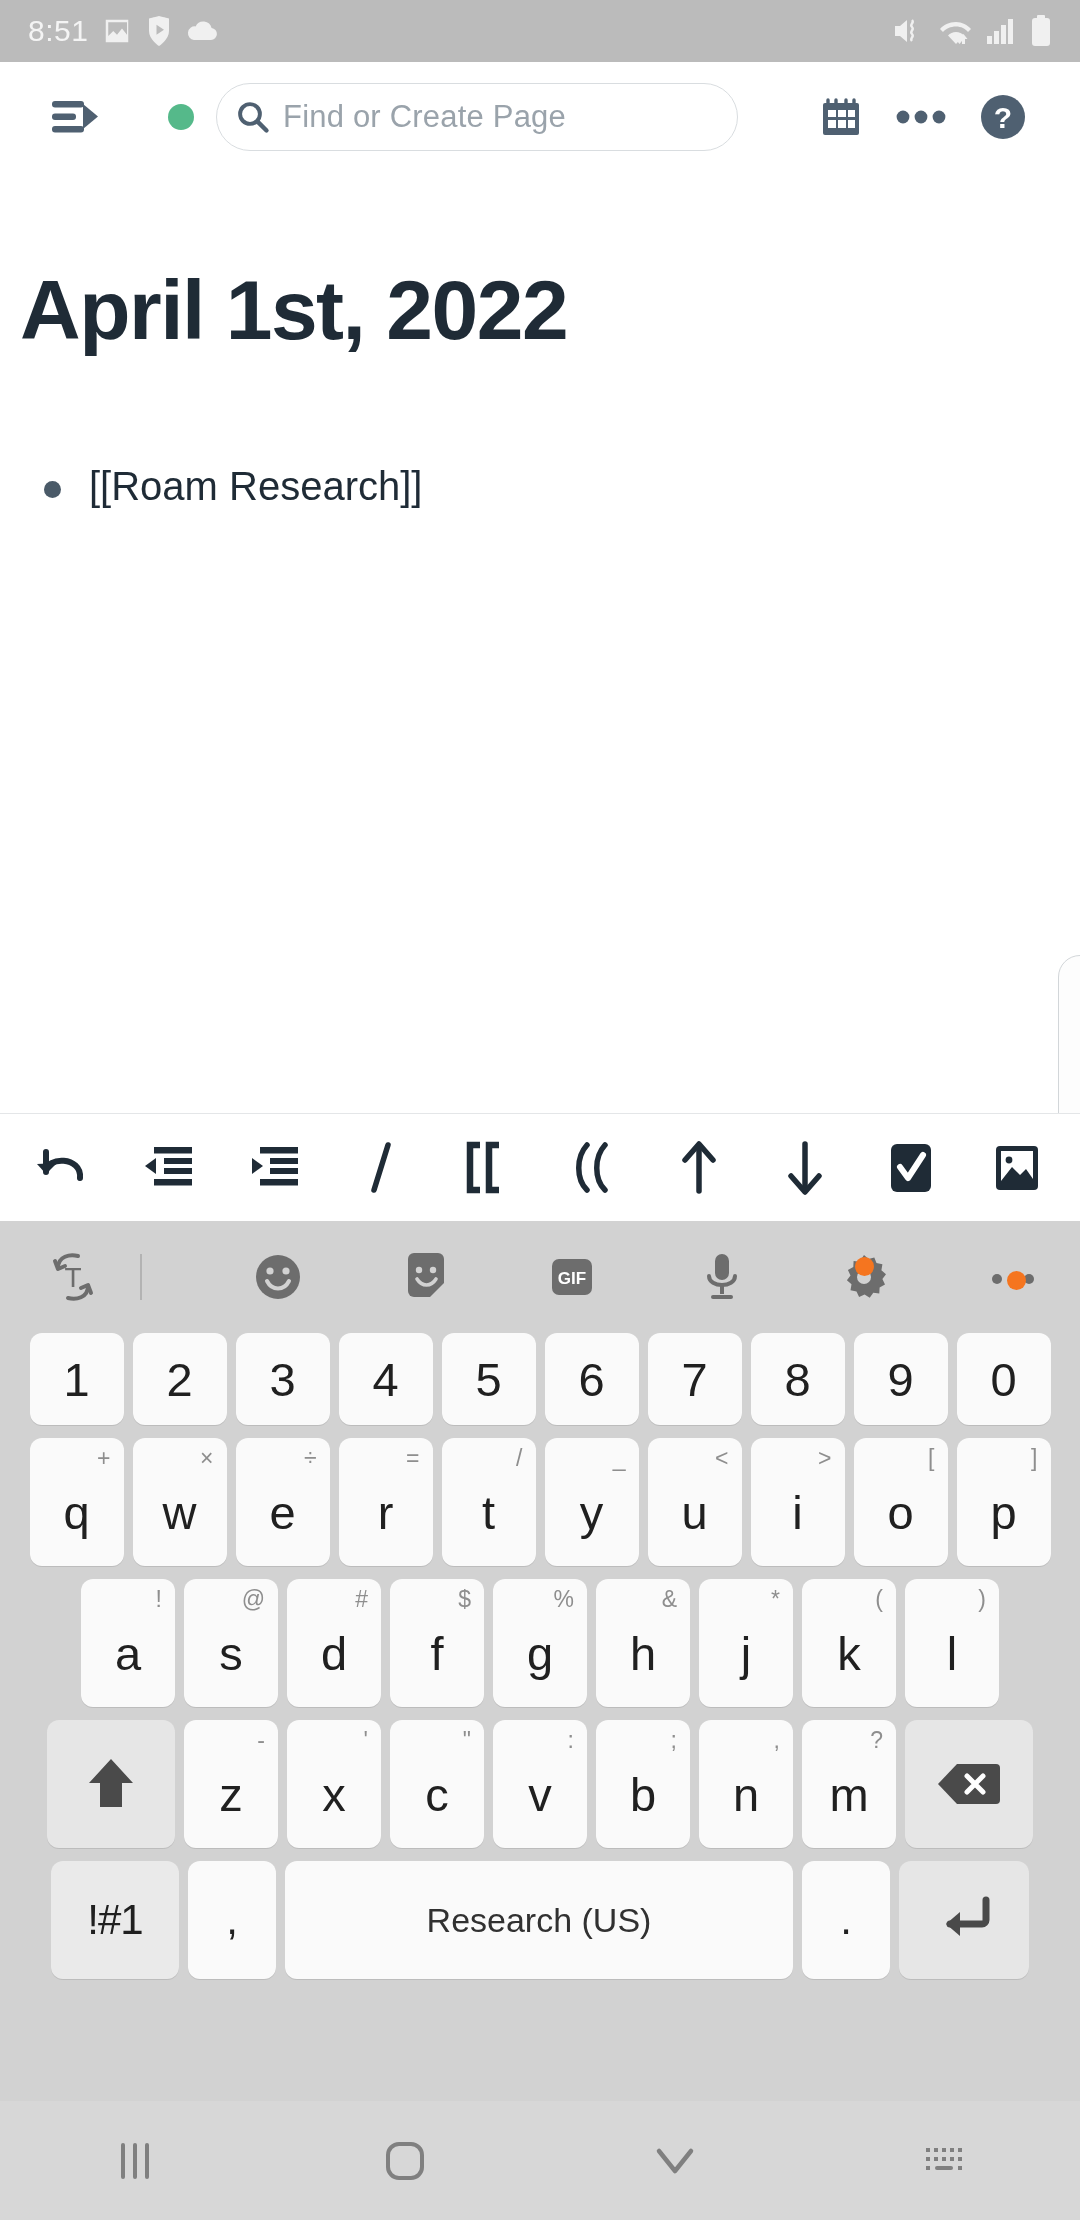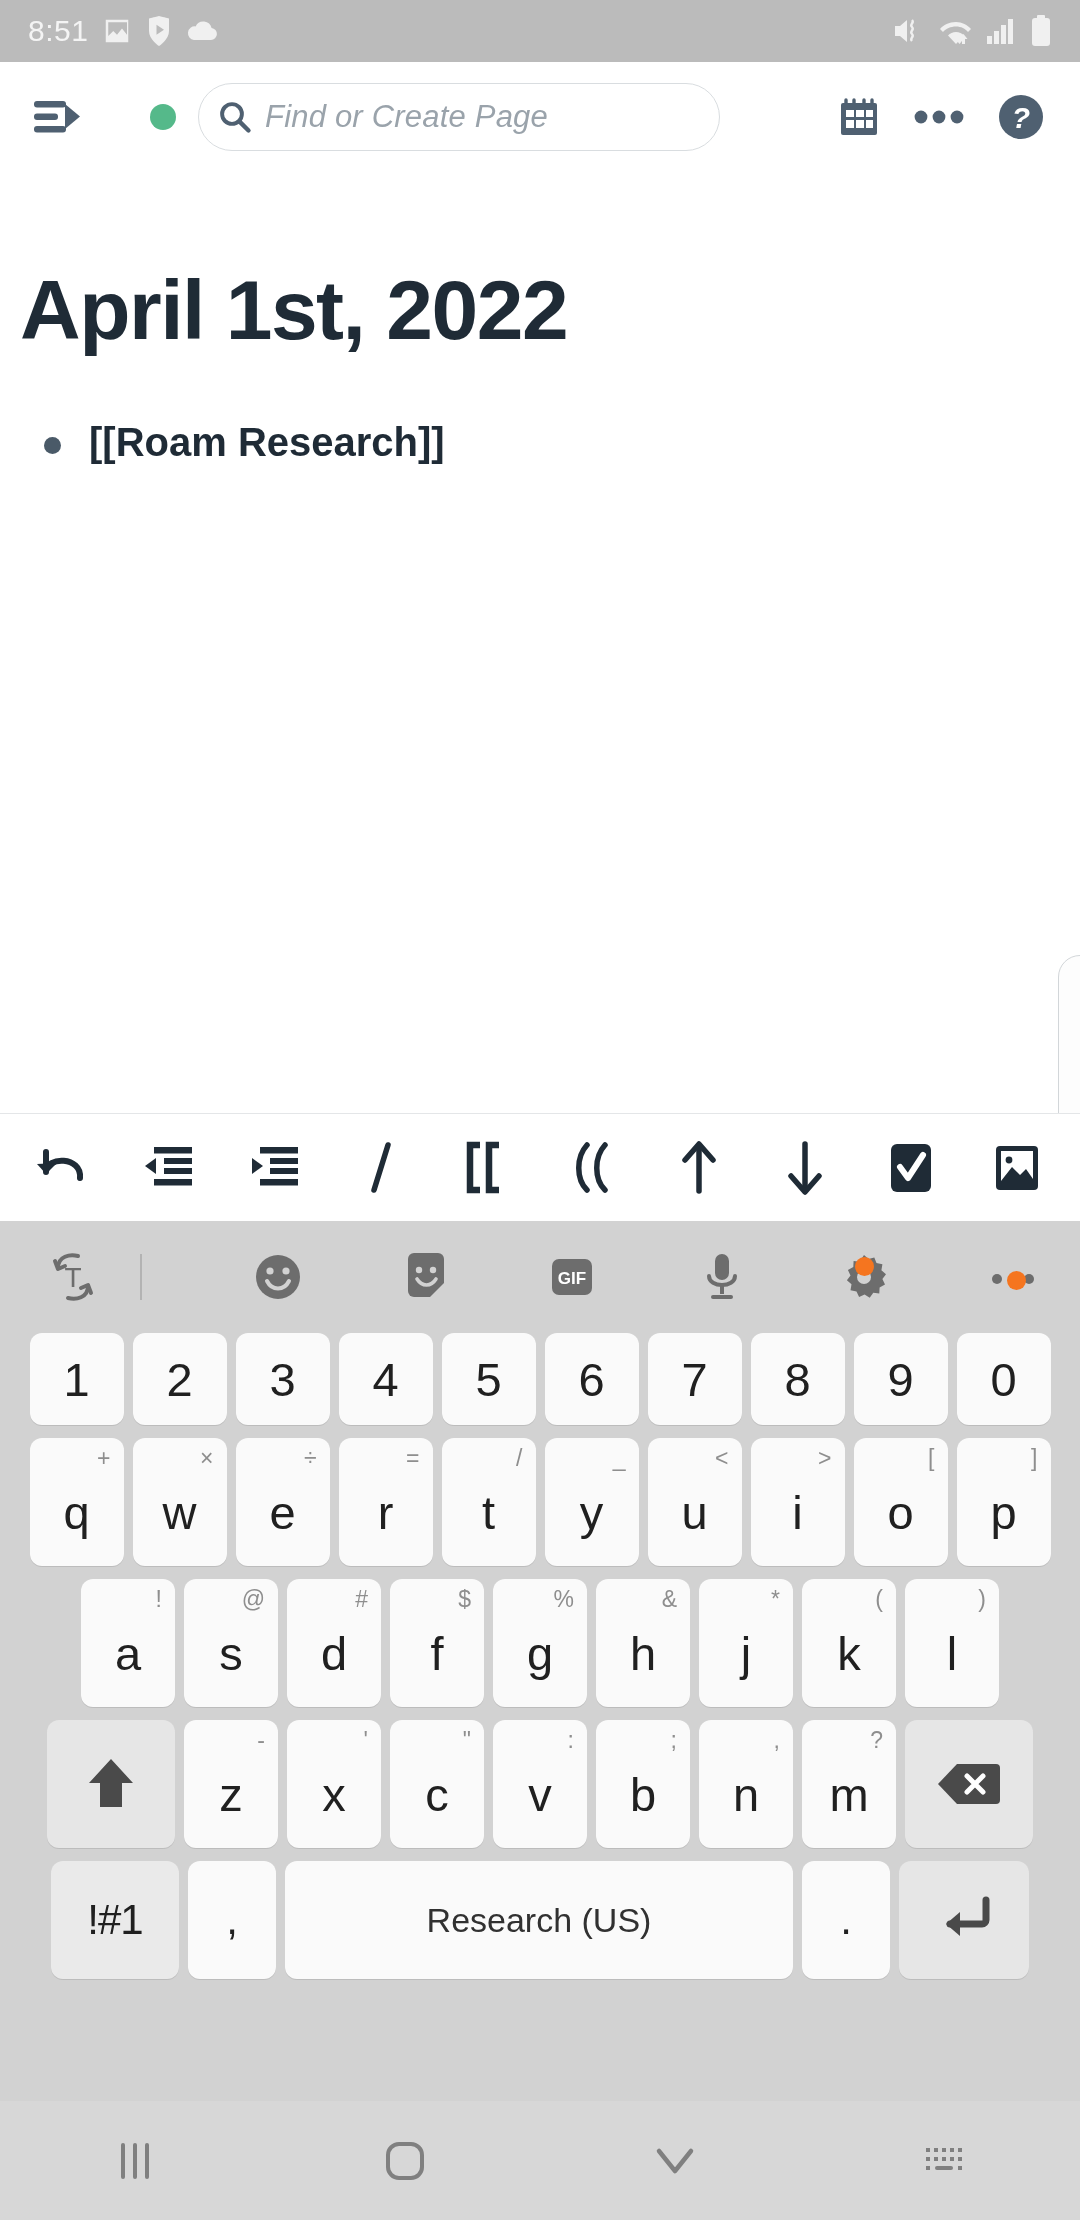--- a/index.html
+++ b/index.html
@@ -18,21 +18,21 @@
     padding:8px 28px;
   }
   .sb-left { display:flex; align-items:center; gap:14px; }
   .sb-time { color:#f4f4f4; font-size:30px; letter-spacing:.5px; font-weight:400; }
   .sb-right { margin-left:auto; display:flex; align-items:center; gap:12px; }
   .sb-ic { display:block; }
 
   
   .navbar {
     position:absolute; top:62px; left:0; width:1080px; height:110px;
-    background:#ffffff; display:flex; align-items:center; padding:0 30px;font-style:italic;
+    background:#ffffff; display:flex; align-items:center; padding:0 48px;
   }
   .nav-ham { width:56px; height:56px; display:flex; align-items:center; justify-content:center; }
   .green-dot {
     width:26px; height:26px; border-radius:50%;
     margin-left:64px;
   }
   .searchbox {
     margin-left:22px; width:522px; height:68px;
     border:1.5px solid #d9dde0; border-radius:34px;
     display:flex; align-items:center; padding:0 18px; background:#fff;
@@ -44,21 +44,21 @@
   .nav-right { margin-left:auto; display:flex; align-items:center; gap:34px; padding-right:6px; }
   .nav-btn { display:flex; align-items:center; justify-content:center; }
 
   
   .page { position:absolute; top:172px; left:0; width:1080px; }
   .page-title {
     margin:96px 0 0 20px; font-size:84px; font-weight:700;
     color:#1f2b36; letter-spacing:-1.5px; line-height:1;
     font-family:"Liberation Sans", sans-serif;
   }
-  .bullet-row { display:flex; align-items:flex-start; margin:64px 0 0 44px;font-weight:bold; }
+  .bullet-row { display:flex; align-items:flex-start; margin:108px 0 0 44px; }
   .bullet-dot {
     width:17px; height:17px; border-radius:50%; background:#4a5a68;
     margin-top:21px; flex:none;
   }
   .bullet-text { margin-left:28px; font-size:40px; color:#1f2b36; line-height:1.3; }
 
   
   .side-panel {
     position:absolute; left:1058px; top:955px; width:60px; height:420px;
     background:#fdfdfd; border:1.5px solid #d2d6d9;

